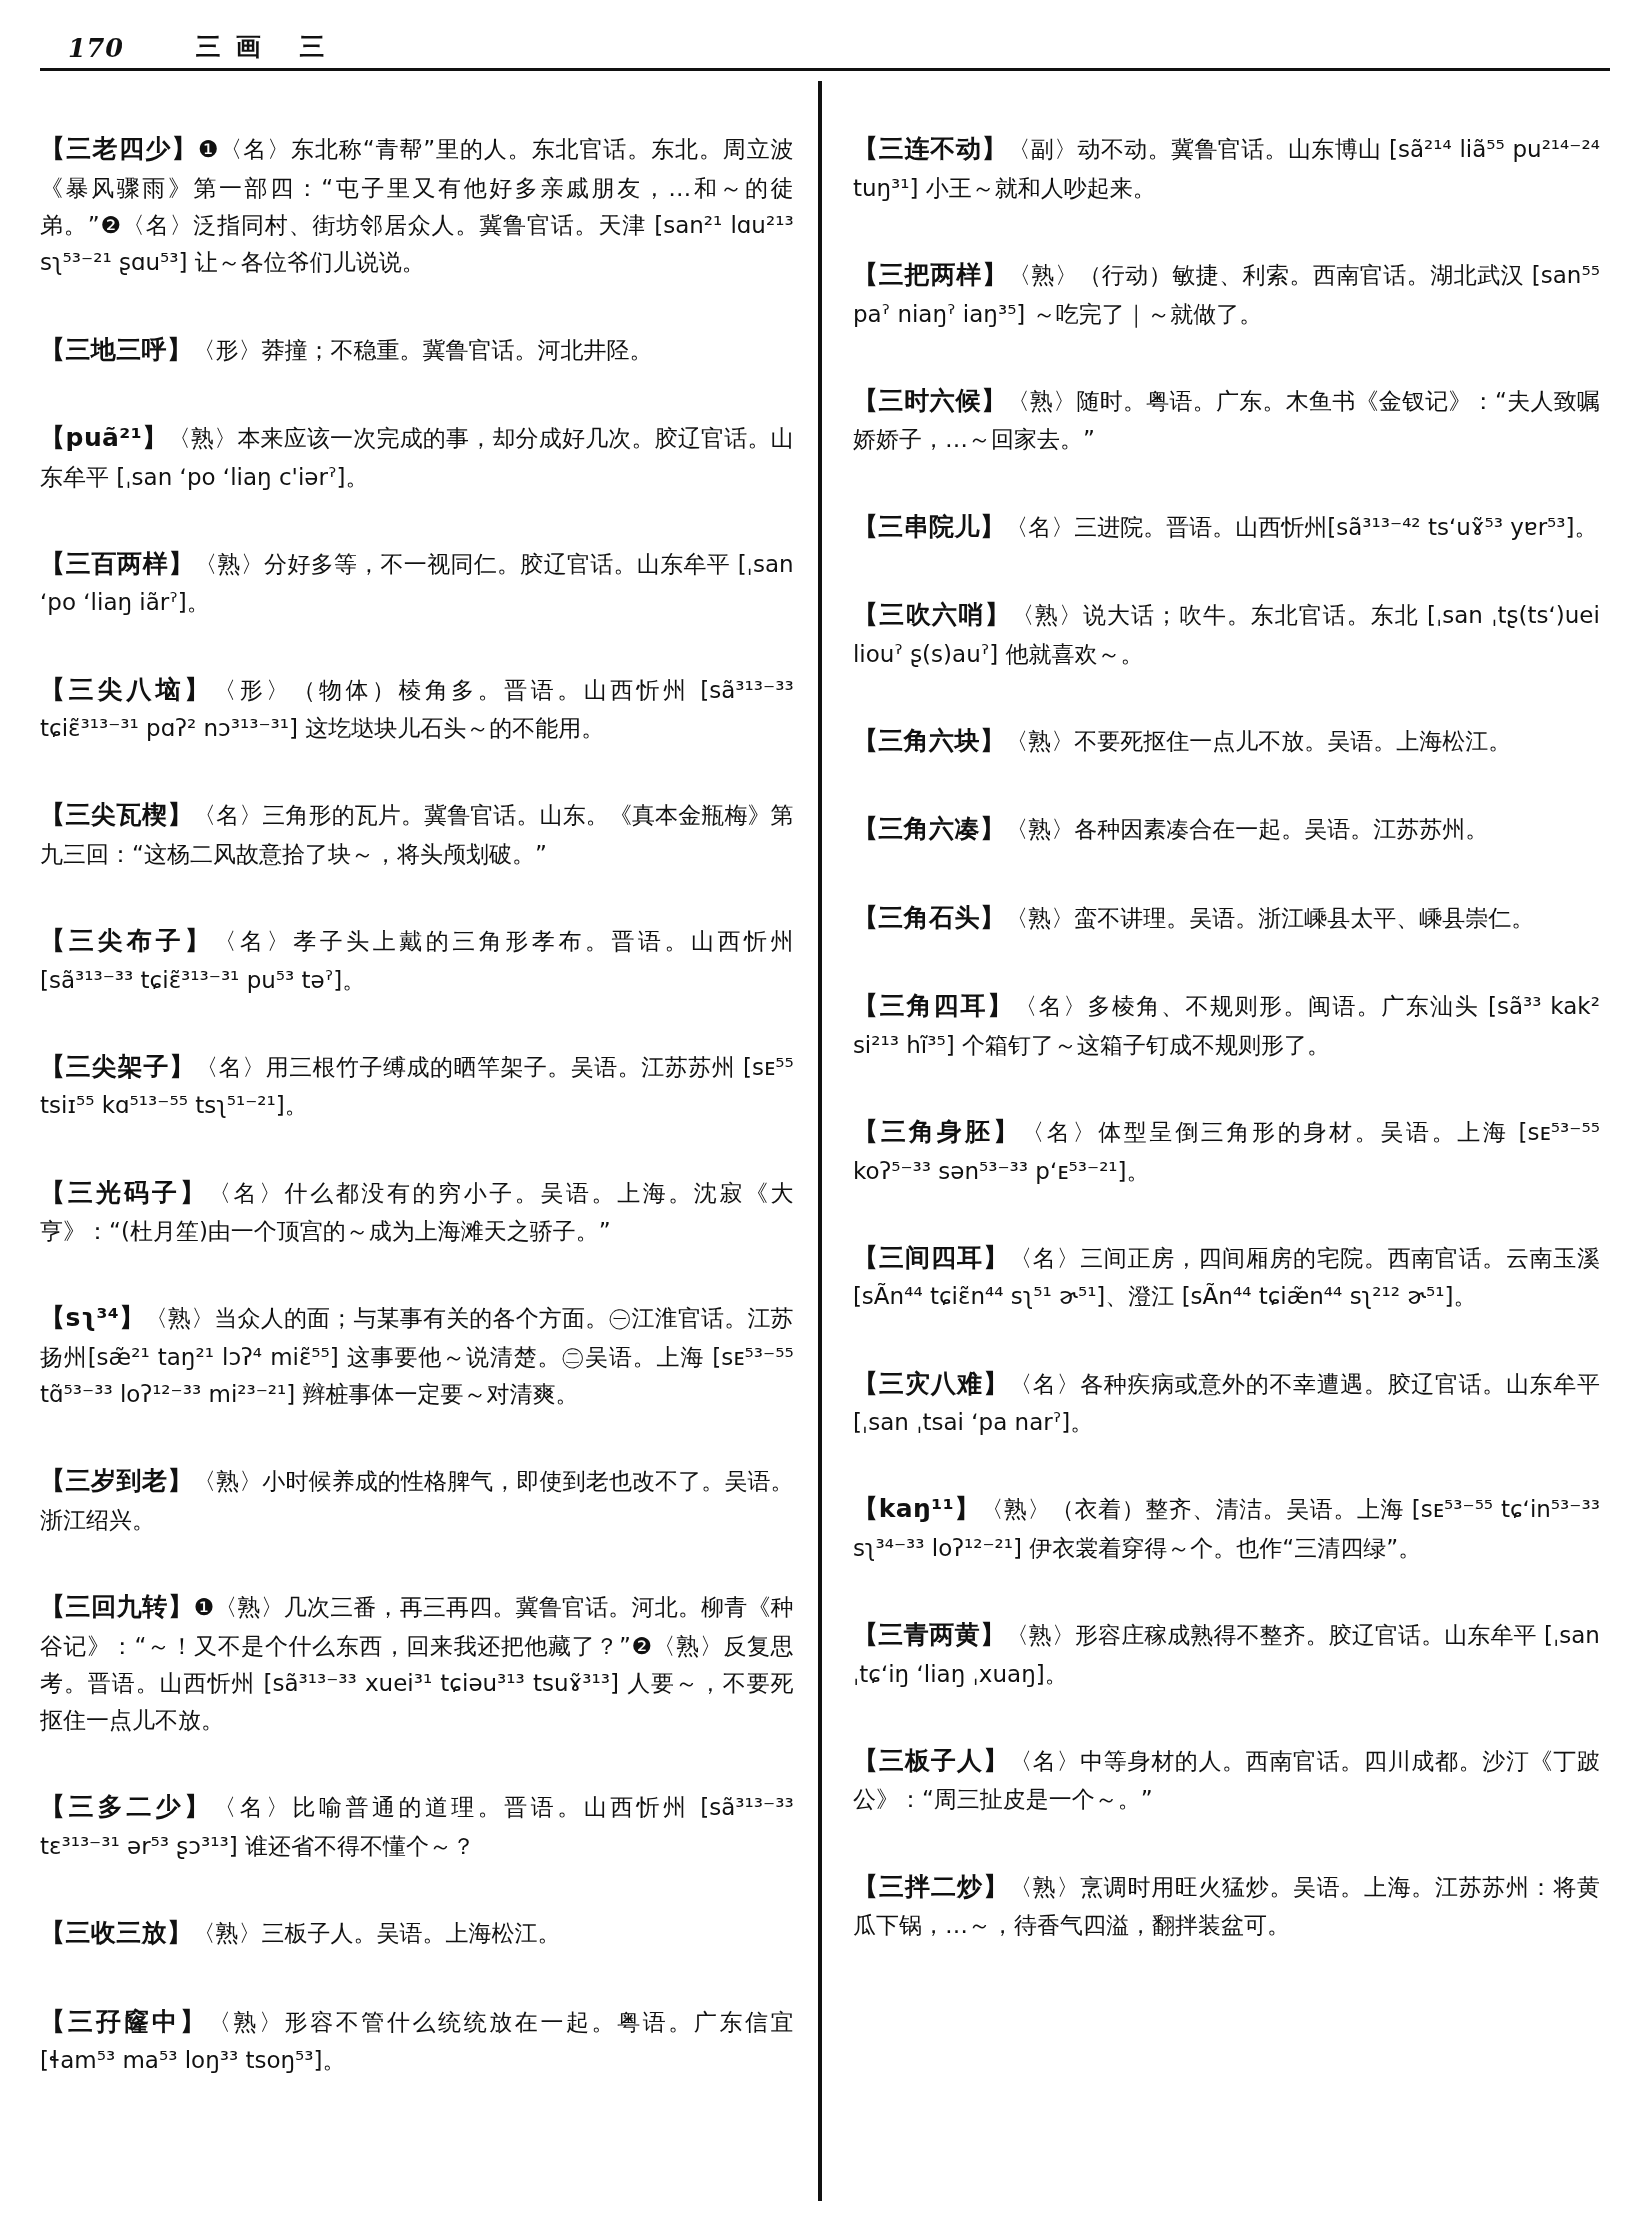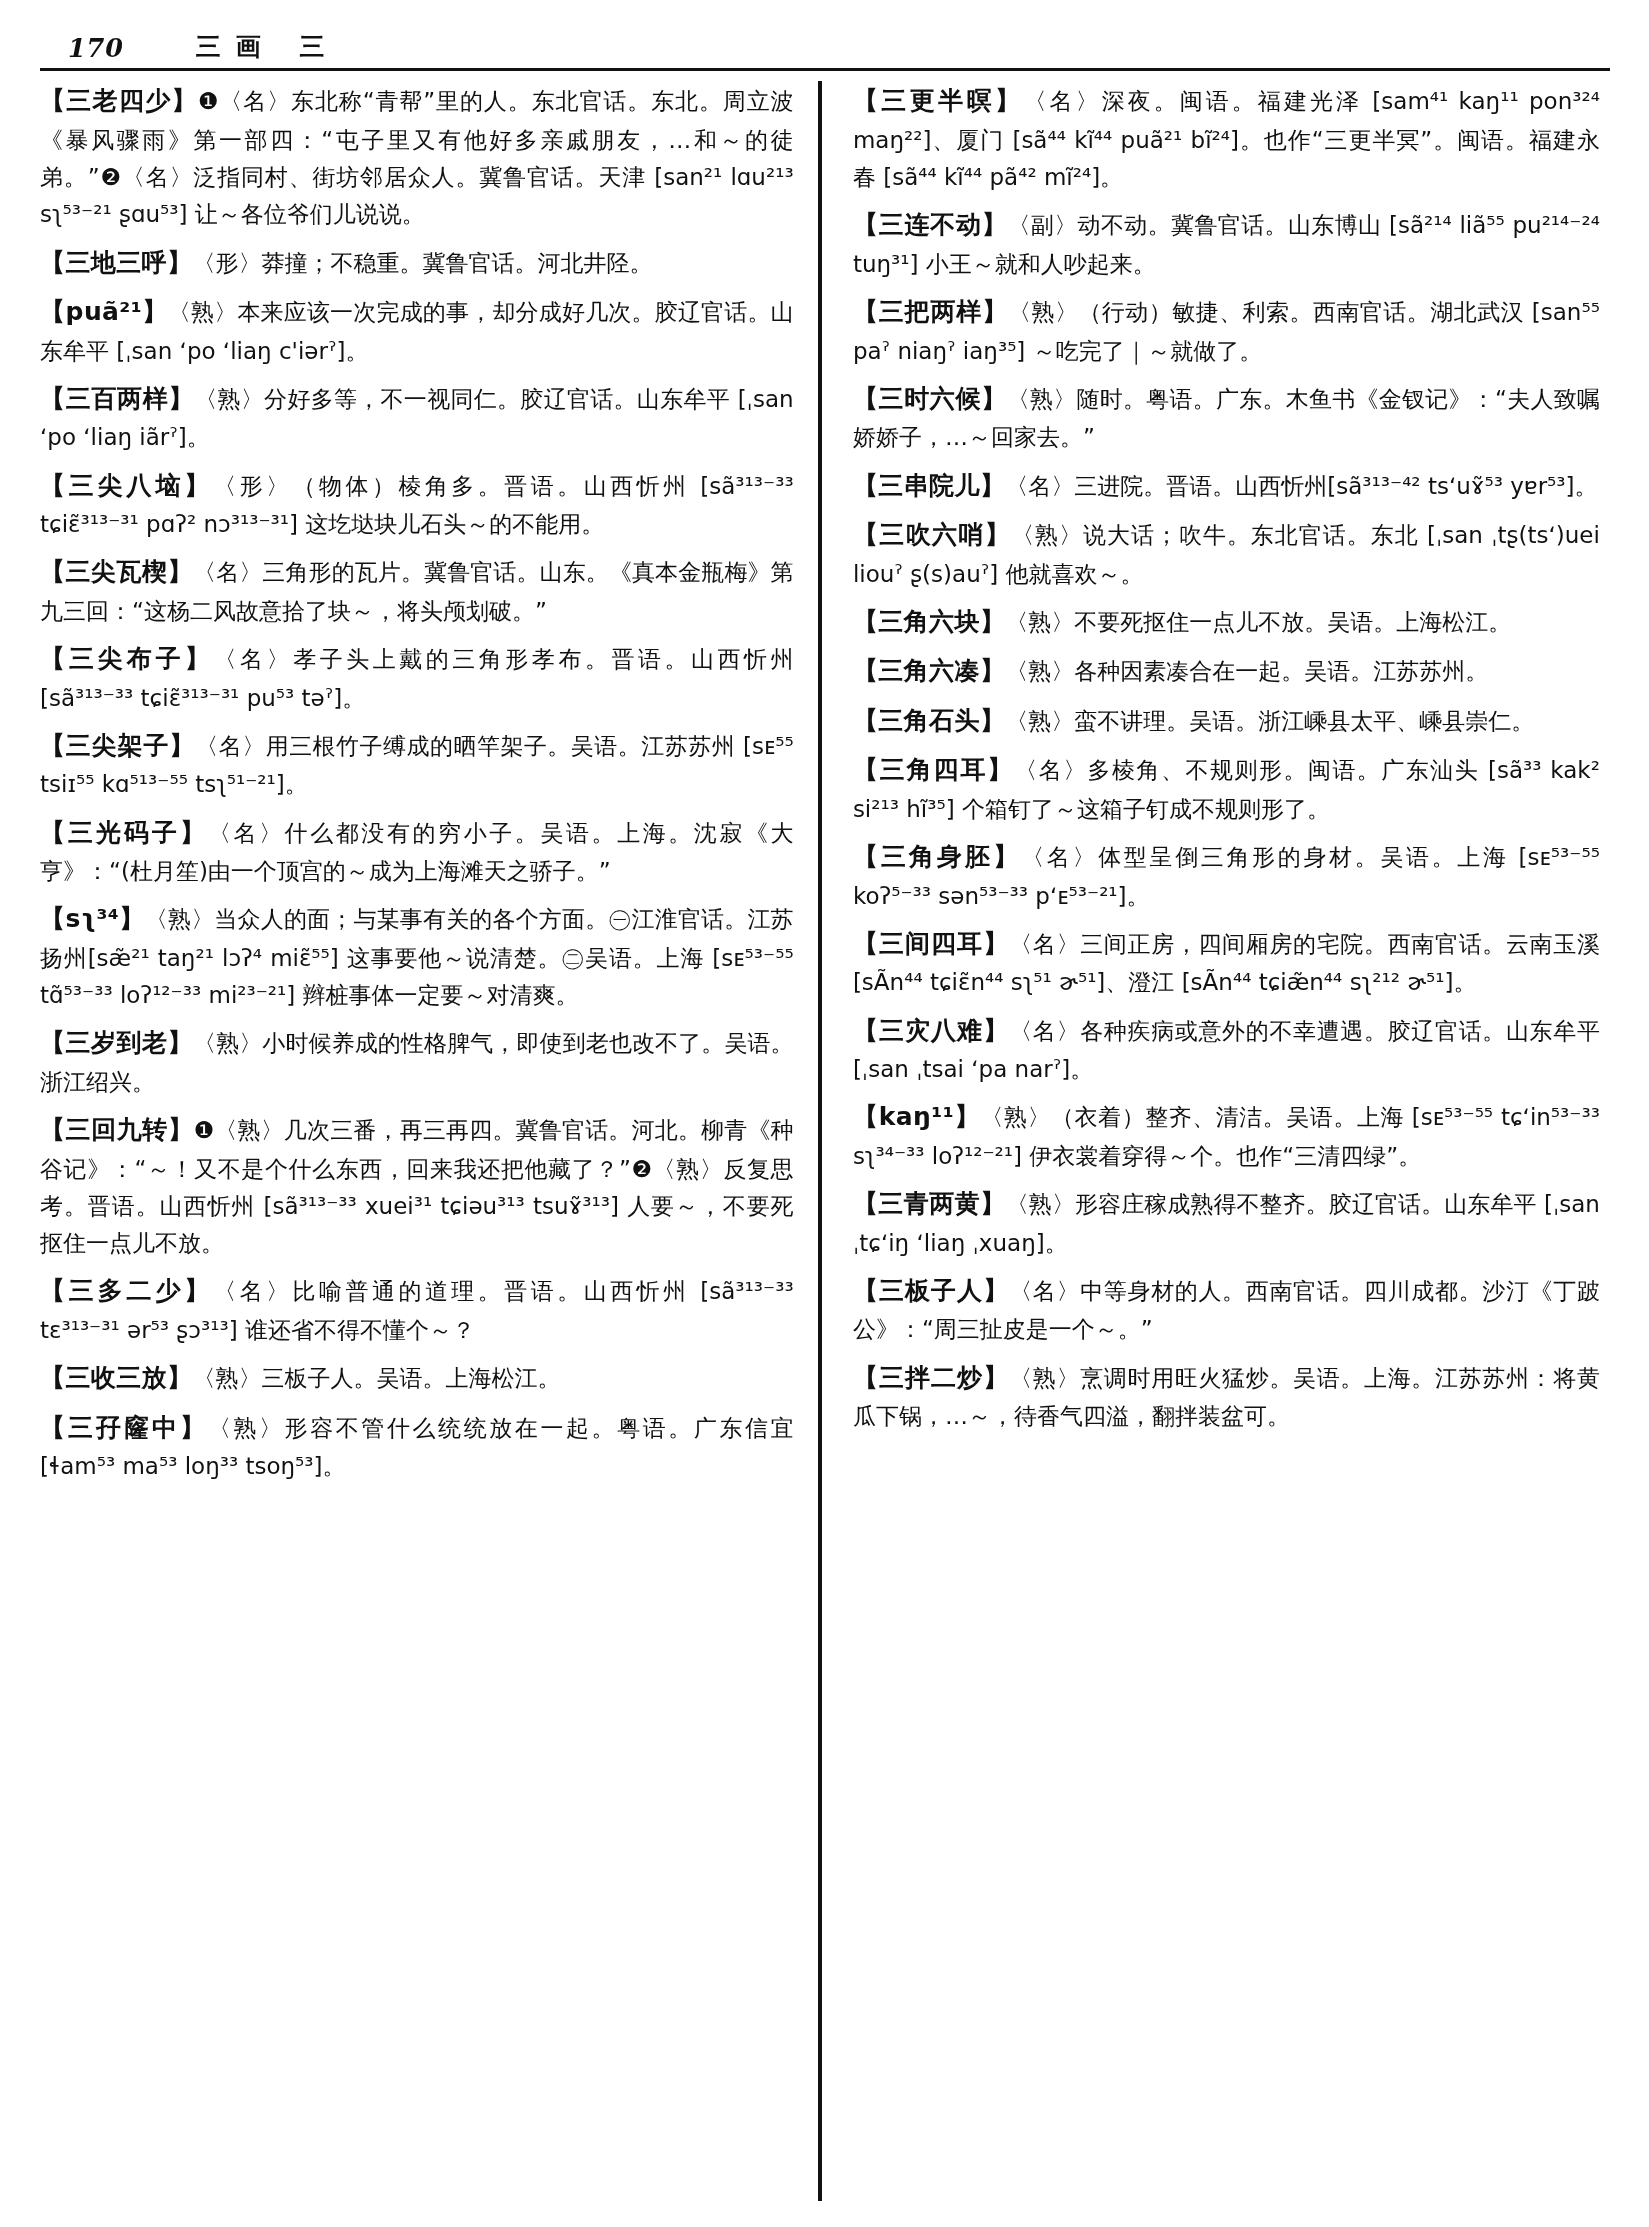--- a/index.html
+++ b/index.html
@@ -68,20 +68,21 @@
     margin: 0 3.3px;
     flex: 0 0 3.3px;
   }
   
   .entry {
     font-size: 23px;
     line-height: 1.62;
     margin-bottom: 9px;
     text-align: justify;
     text-justify: inter-ideograph;
+    margin-top: 48px;
   }
   .headword {
     font-weight: 700;
     font-size: 25px;
     letter-spacing: 0.4px;
   }
 </style>
 </head>
 <body>
 
@@ -109,21 +110,20 @@
       <div class="entry"><span class="headword">【三岁到老】</span><span>〈熟〉小时候养成的性格脾气，即使到老也改不了。吴语。浙江绍兴。</span></div>
       <div class="entry"><span class="headword">【三回九转】</span><span>❶〈熟〉几次三番，再三再四。冀鲁官话。河北。柳青《种谷记》：“～！又不是个什么东西，回来我还把他藏了？”❷〈熟〉反复思考。晋语。山西忻州 [sã³¹³⁻³³ xuei³¹ tɕiəu³¹³ tsuɤ̃³¹³] 人要～，不要死抠住一点儿不放。</span></div>
       <div class="entry"><span class="headword">【三多二少】</span><span>〈名〉比喻普通的道理。晋语。山西忻州 [sã³¹³⁻³³ tɛ³¹³⁻³¹ ər⁵³ ʂɔ³¹³] 谁还省不得不懂个～？</span></div>
       <div class="entry"><span class="headword">【三收三放】</span><span>〈熟〉三板子人。吴语。上海松江。</span></div>
       <div class="entry"><span class="headword">【三孖窿中】</span><span>〈熟〉形容不管什么统统放在一起。粤语。广东信宜 [ɬam⁵³ ma⁵³ loŋ³³ tsoŋ⁵³]。</span></div>
     </div>
 
     <div class="col-divider"></div>
 
     <div class="col col-right">
-      <div class="entry"><span class="headword">【三更半暝】</span><span>〈名〉深夜。闽语。福建光泽 [sam⁴¹ kaŋ¹¹ pon³²⁴ maŋ²²]、厦门 [sã⁴⁴ kĩ⁴⁴ puã²¹ bĩ²⁴]。也作“三更半冥”。闽语。福建永春 [sã⁴⁴ kĩ⁴⁴ pã⁴² mĩ²⁴]。</span></div>
       <div class="entry"><span class="headword">【三连不动】</span><span>〈副〉动不动。冀鲁官话。山东博山 [sã²¹⁴ liã⁵⁵ pu²¹⁴⁻²⁴ tuŋ³¹] 小王～就和人吵起来。</span></div>
       <div class="entry"><span class="headword">【三把两样】</span><span>〈熟〉（行动）敏捷、利索。西南官话。湖北武汉 [san⁵⁵ paˀ niaŋˀ iaŋ³⁵] ～吃完了｜～就做了。</span></div>
       <div class="entry"><span class="headword">【三时六候】</span><span>〈熟〉随时。粤语。广东。木鱼书《金钗记》：“夫人致嘱娇娇子，…～回家去。”</span></div>
       <div class="entry"><span class="headword">【三串院儿】</span><span>〈名〉三进院。晋语。山西忻州[sã³¹³⁻⁴² tsʻuɤ̃⁵³ yɐr⁵³]。</span></div>
       <div class="entry"><span class="headword">【三吹六哨】</span><span>〈熟〉说大话；吹牛。东北官话。东北 [ˌsan ˌtʂ(tsʻ)uei liouˀ ʂ(s)auˀ] 他就喜欢～。</span></div>
       <div class="entry"><span class="headword">【三角六块】</span><span>〈熟〉不要死抠住一点儿不放。吴语。上海松江。</span></div>
       <div class="entry"><span class="headword">【三角六凑】</span><span>〈熟〉各种因素凑合在一起。吴语。江苏苏州。</span></div>
       <div class="entry"><span class="headword">【三角石头】</span><span>〈熟〉蛮不讲理。吴语。浙江嵊县太平、嵊县崇仁。</span></div>
       <div class="entry"><span class="headword">【三角四耳】</span><span>〈名〉多棱角、不规则形。闽语。广东汕头 [sã³³ kak² si²¹³ hĩ³⁵] 个箱钉了～这箱子钉成不规则形了。</span></div>
       <div class="entry"><span class="headword">【三角身胚】</span><span>〈名〉体型呈倒三角形的身材。吴语。上海 [sᴇ⁵³⁻⁵⁵ koʔ⁵⁻³³ sən⁵³⁻³³ pʻᴇ⁵³⁻²¹]。</span></div>

